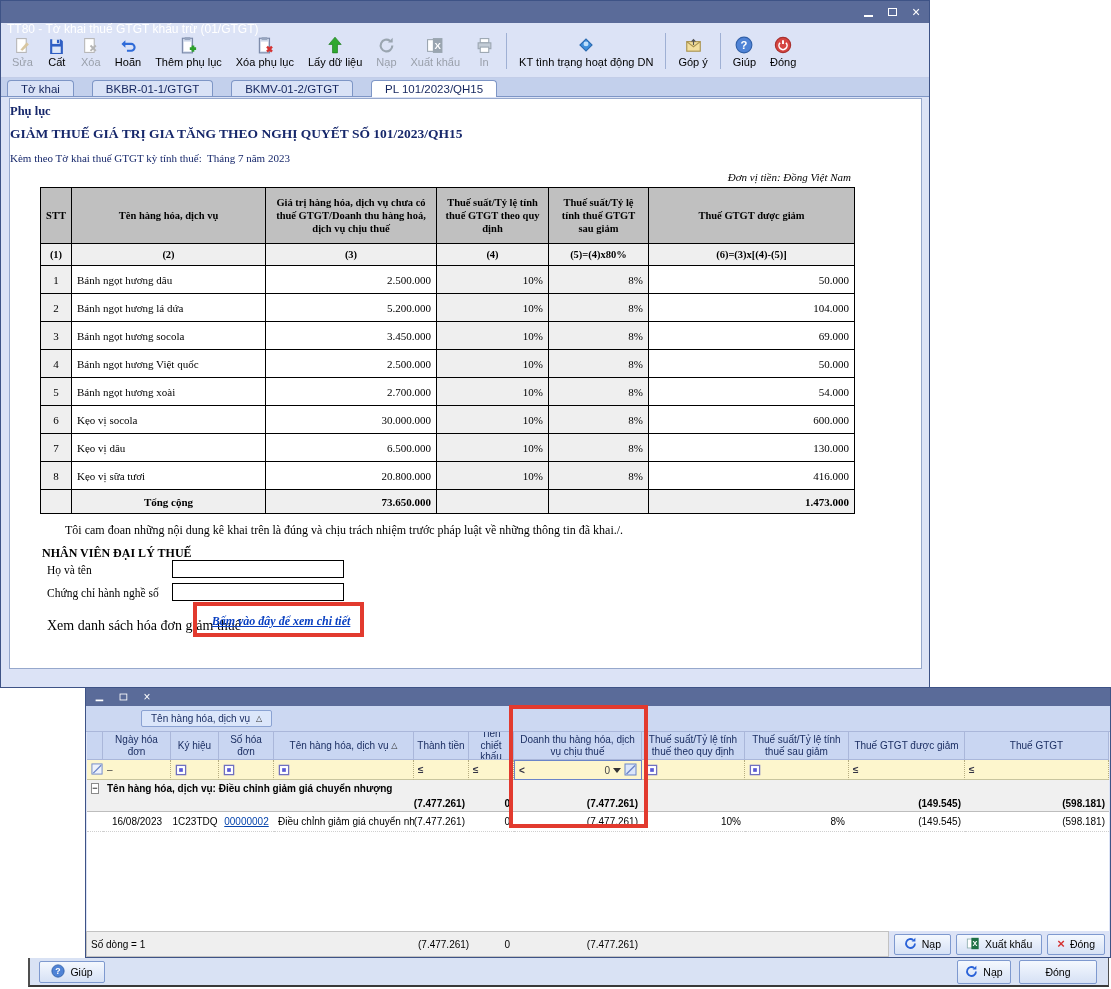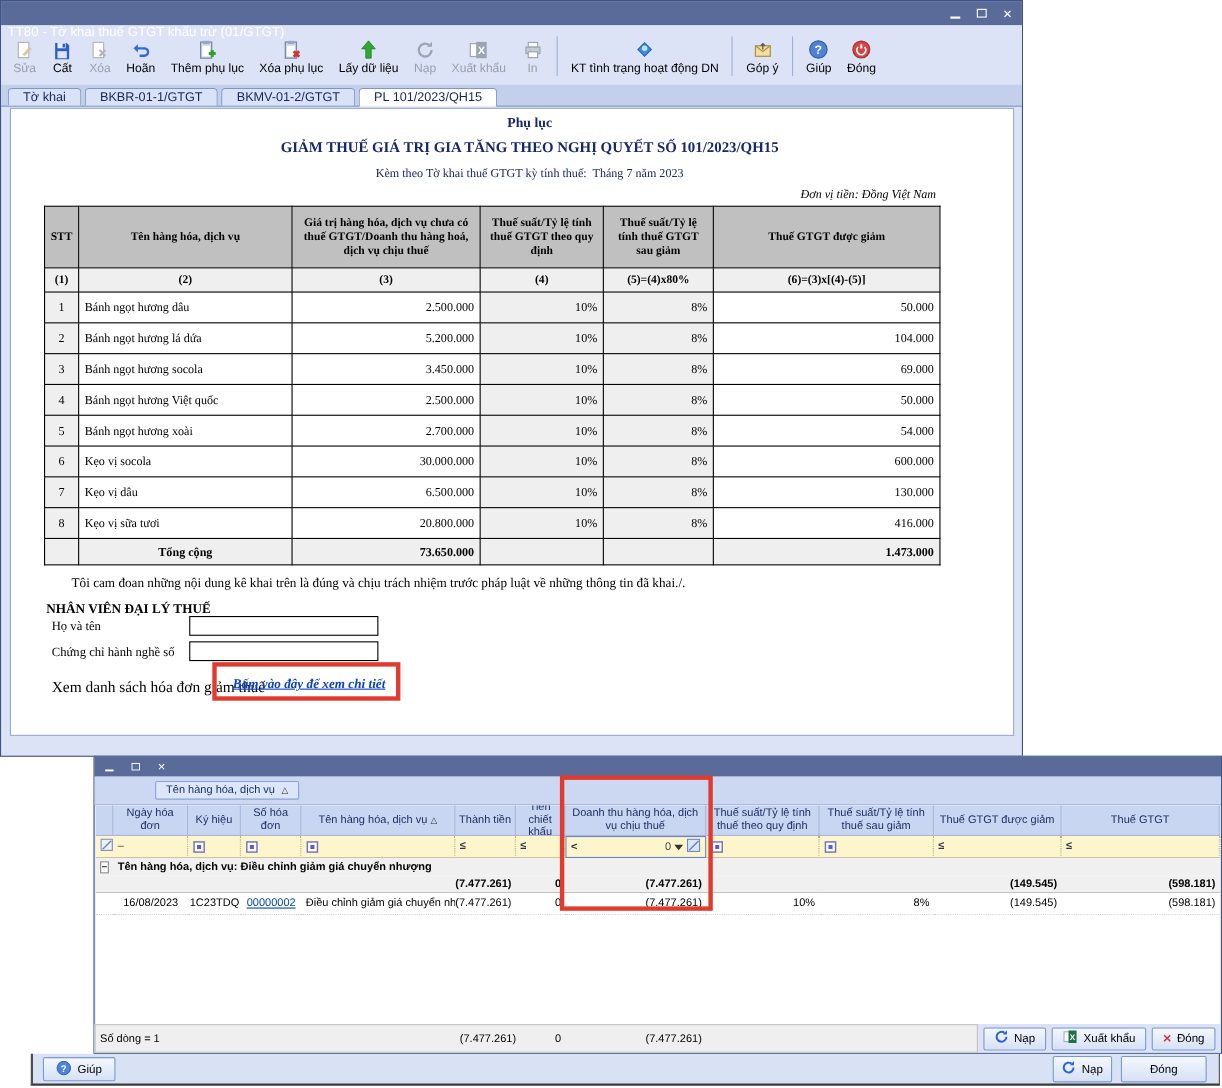--- a/index.html
+++ b/index.html
@@ -16,27 +16,27 @@
   .ctl.x { font-size:14px; }
 
   .toolbar { height:55px; display:flex; align-items:center; padding:2px 4px 0 4px; background:#dce3f6; border-bottom:1px solid #c3cde8; }
   .tbtn { display:flex; flex-direction:column; align-items:center; justify-content:center; padding:2px 7px; font-size:11px; color:#000; min-width:34px; }
   .tbtn .ticon { height:20px; display:flex; align-items:flex-end; }
   .tbtn .lbl { margin-top:2px; white-space:nowrap; }
   .tbtn.dis .lbl { color:#9aa0ab; }
   .sep { width:1px; height:36px; background:#9fb0d4; margin:0 5px; }
 
   .tabbar { height:19px; display:flex; align-items:flex-end; padding-left:6px; background:#c3d0ec; border-bottom:1px solid #7e96c6; }
-  .tab { font-size:11.5px; color:#15265e; background:#d9e2f6; border:1px solid #7e96c6; border-bottom:none; border-radius:4px 4px 0 0; padding:2px 13px 1px 13px; margin-right:3px; white-space:nowrap; }
+  .tab { font-size:11.5px; color:#15265e; background:#d9e2f6; border:1px solid #7e96c6; border-bottom:none; border-radius:4px 4px 0 0; padding:2px 13px 1px 13px; margin-right:18px; white-space:nowrap; }
   .tab.active { background:#fff; font-weight:normal; position:relative; top:1px; padding-bottom:2px; }
 
   .page { position:absolute; left:8px; top:97px; width:913px; height:571px; background:#fff; border:1px solid #96a8cc; font-family:"Liberation Serif",serif; }
   .pg-abs { position:absolute; }
   .navy { color:#17286b; }
-  .ctrtxt { width:100%; text-align:center;padding-left:32px; }
+  .ctrtxt { width:100%; text-align:left; }
 
   table.apx { border-collapse:collapse; table-layout:fixed; font-size:11px; }
   table.apx td { border:1px solid #000; overflow:hidden; white-space:nowrap; padding:0 5px; }
   table.apx .hd { background:#c0c0c0; font-weight:bold; text-align:center; font-size:10.5px; white-space:normal; line-height:1.25; vertical-align:middle; }
   table.apx .fm { background:#efefef; font-weight:bold; text-align:center; font-size:10.5px; height:22px; }
   table.apx .gray { background:#efefef; }
   table.apx .num { text-align:right; }
   table.apx .nm  { text-align:left; }
   table.apx .stt { text-align:center; background:#efefef; }
   table.apx tr.dr td { height:28px; }

